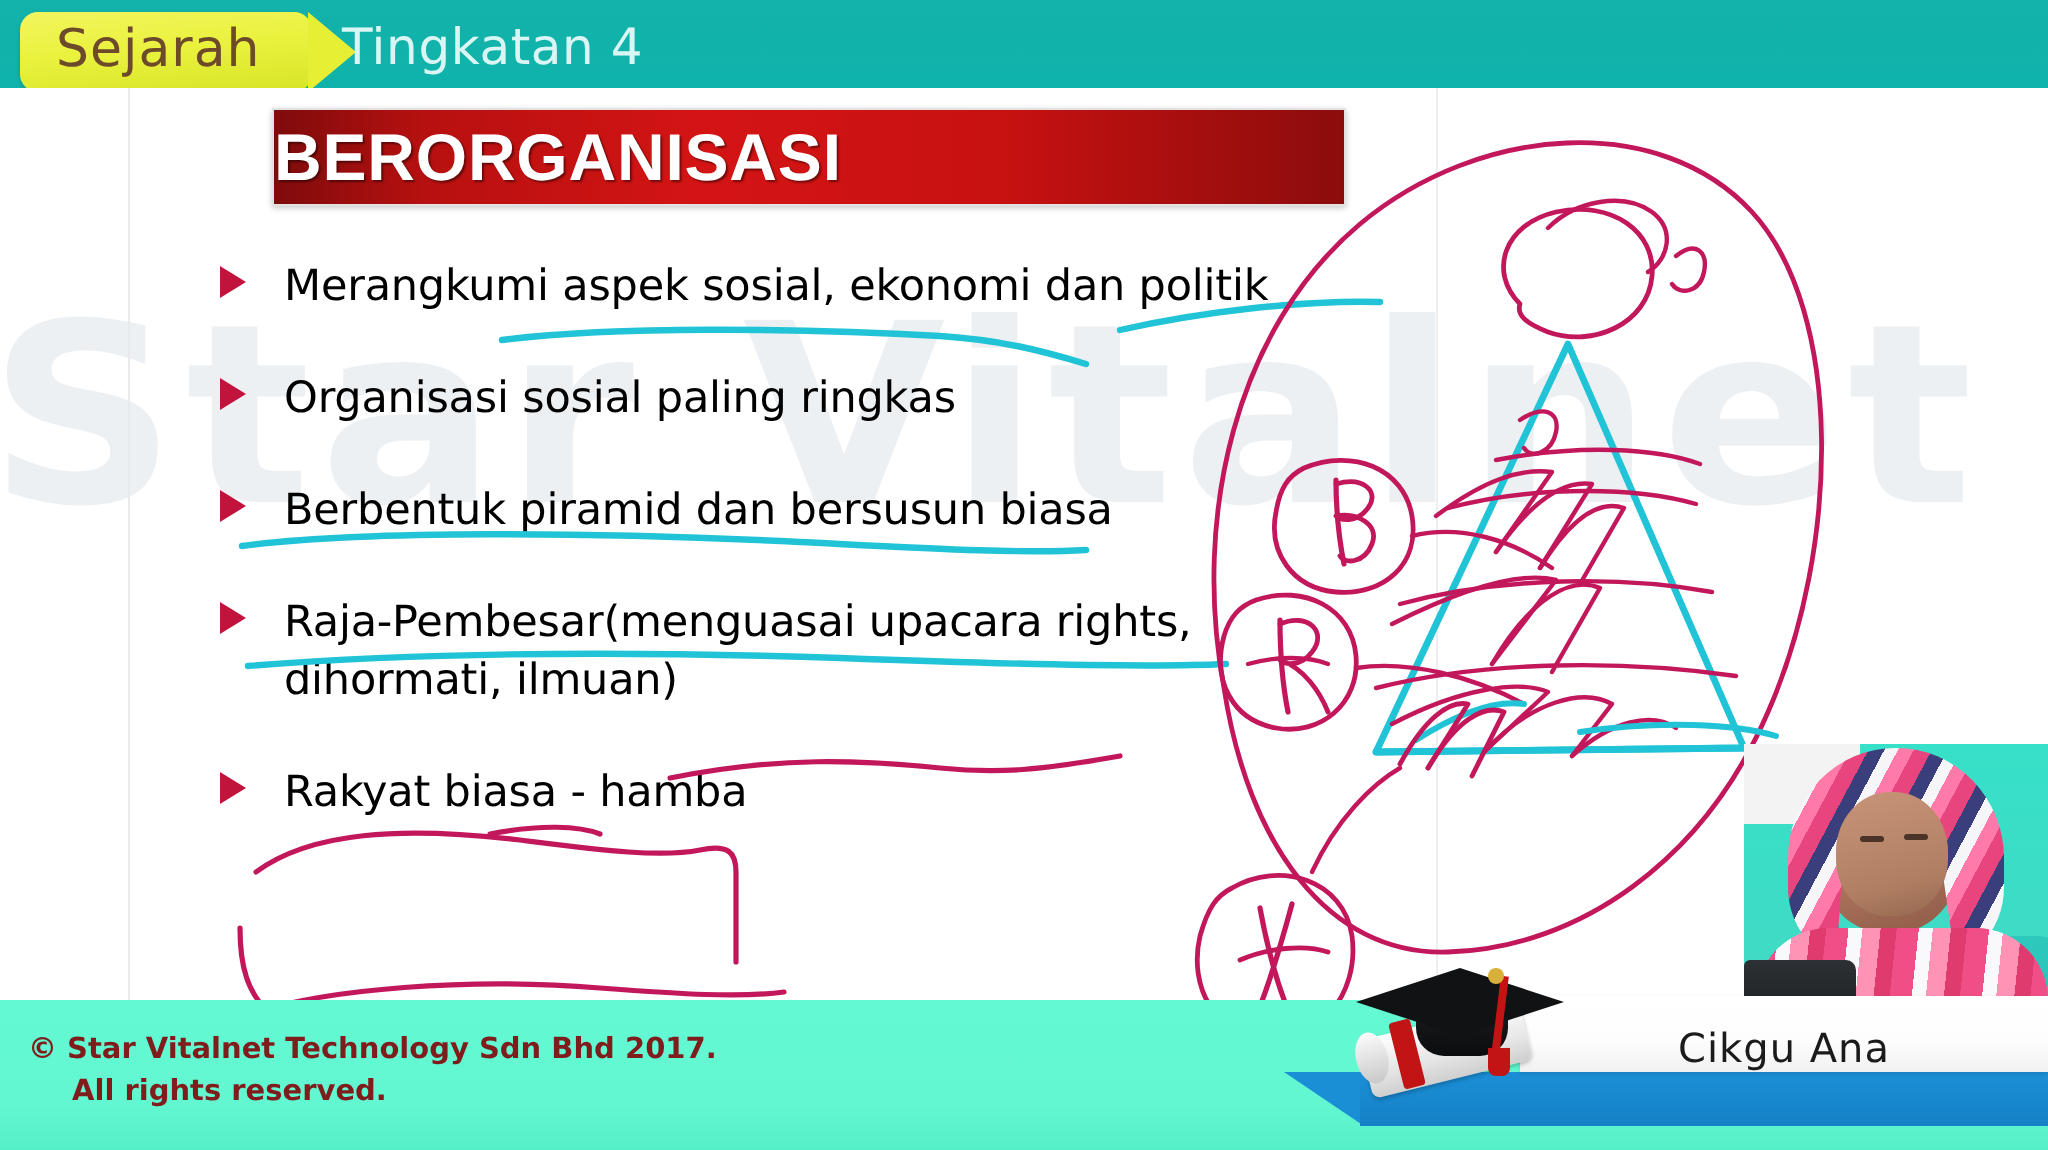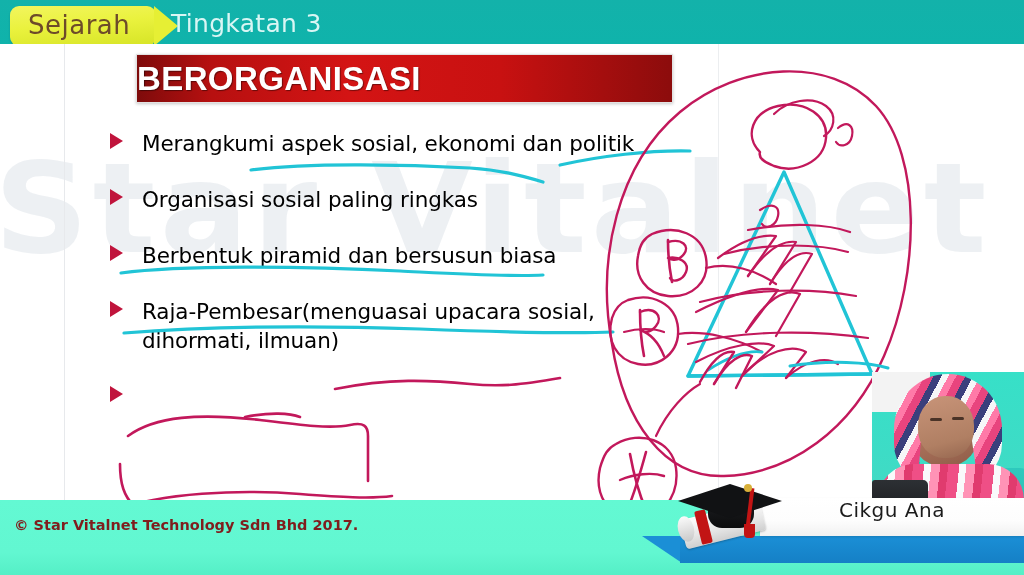--- a/index.html
+++ b/index.html
@@ -145,21 +145,21 @@
   .pres-laptop{
     position:absolute;left:0px;top:108px;width:56px;height:40px;
     background:linear-gradient(180deg,#2d3034 0%,#17191c 100%);
     border-radius:3px 5px 0 0;
   }
 
   
   .nameplate{
     position:absolute;left:760px;top:498px;width:264px;height:38px;
     background:linear-gradient(180deg,#ffffff 0%,#fdfdfd 60%,#f1f1f1 100%);
-    display:flex;align-items:flex-start;justify-content:center;
+    display:flex;align-items:flex-end;justify-content:center;
     box-shadow:0 1px 2px rgba(0,0,0,.12);
   }
   .nameplate span{
     font-family:"DejaVu Sans", sans-serif;
     font-size:20px;color:#1b1b1b;letter-spacing:.5px;
   }
   .blue-bar{
     position:absolute;left:680px;top:536px;width:344px;height:27px;
     background:linear-gradient(180deg,#1b8fd6 0%,#1580c6 100%);
   }
@@ -207,21 +207,21 @@
 </style>
 </head>
 <body>
 
 <div id="stage">
 
   <div class="top-bar">
     <div class="subject-tab">
       <span>Sejarah</span>
     </div>
-    <div class="form-label">Tingkatan 3</div>
+    <div class="form-label">Tingkatan 4</div>
   </div>
 
   <div class="slide">
 
     <div class="watermark">Star Vitalnet</div>
 
     <div class="page-rule"></div>
     <div class="page-rule2"></div>
     <div class="page-rule3"></div>
 
@@ -237,25 +237,26 @@
       <div class="bullet">
         <span class="arrow"></span>
         <span class="btext">Organisasi sosial paling ringkas</span>
       </div>
       <div class="bullet">
         <span class="arrow"></span>
         <span class="btext">Berbentuk piramid dan bersusun biasa</span>
       </div>
       <div class="bullet">
         <span class="arrow"></span>
-        <span class="btext">Raja-Pembesar(menguasai upacara sosial,
+        <span class="btext">Raja-Pembesar(menguasai upacara rights,
 dihormati, ilmuan)</span>
       </div>
       <div class="bullet">
         <span class="arrow"></span>
+        <span class="btext">Rakyat biasa - hamba</span>
       </div>
     </div>
 
     <svg class="ink" viewBox="0 0 1024 470">
       <g fill="none" stroke-linecap="round" stroke-linejoin="round">
 
         <g stroke="#21c4d6" stroke-width="3.2">
           <path d="M251 126 C305 119, 400 120, 470 124 C500 126, 520 131, 543 138"></path>
           <path d="M560 121 C600 112, 650 106, 690 107"></path>
           <path d="M121 229 C180 221, 300 222, 400 227 C460 230, 510 233, 543 231"></path>
@@ -343,20 +344,21 @@
 
       </g>
     </svg>
 
   </div>
 
   <div class="bottom-strip"></div>
 
   <div class="copyright">
     <span>© Star Vitalnet Technology Sdn Bhd 2017.</span>
+    <span class="l2">All rights reserved.</span>
   </div>
 
   <div class="presenter">
     <div class="pres-bg"></div>
     <div class="pres-wall"></div>
     <div class="pres-head"></div>
     <div class="pres-scarf"></div>
     <div class="pres-face"></div>
     <div class="pres-eye" style="left:58px;top:46px;"></div>
     <div class="pres-eye" style="left:80px;top:45px;"></div>

